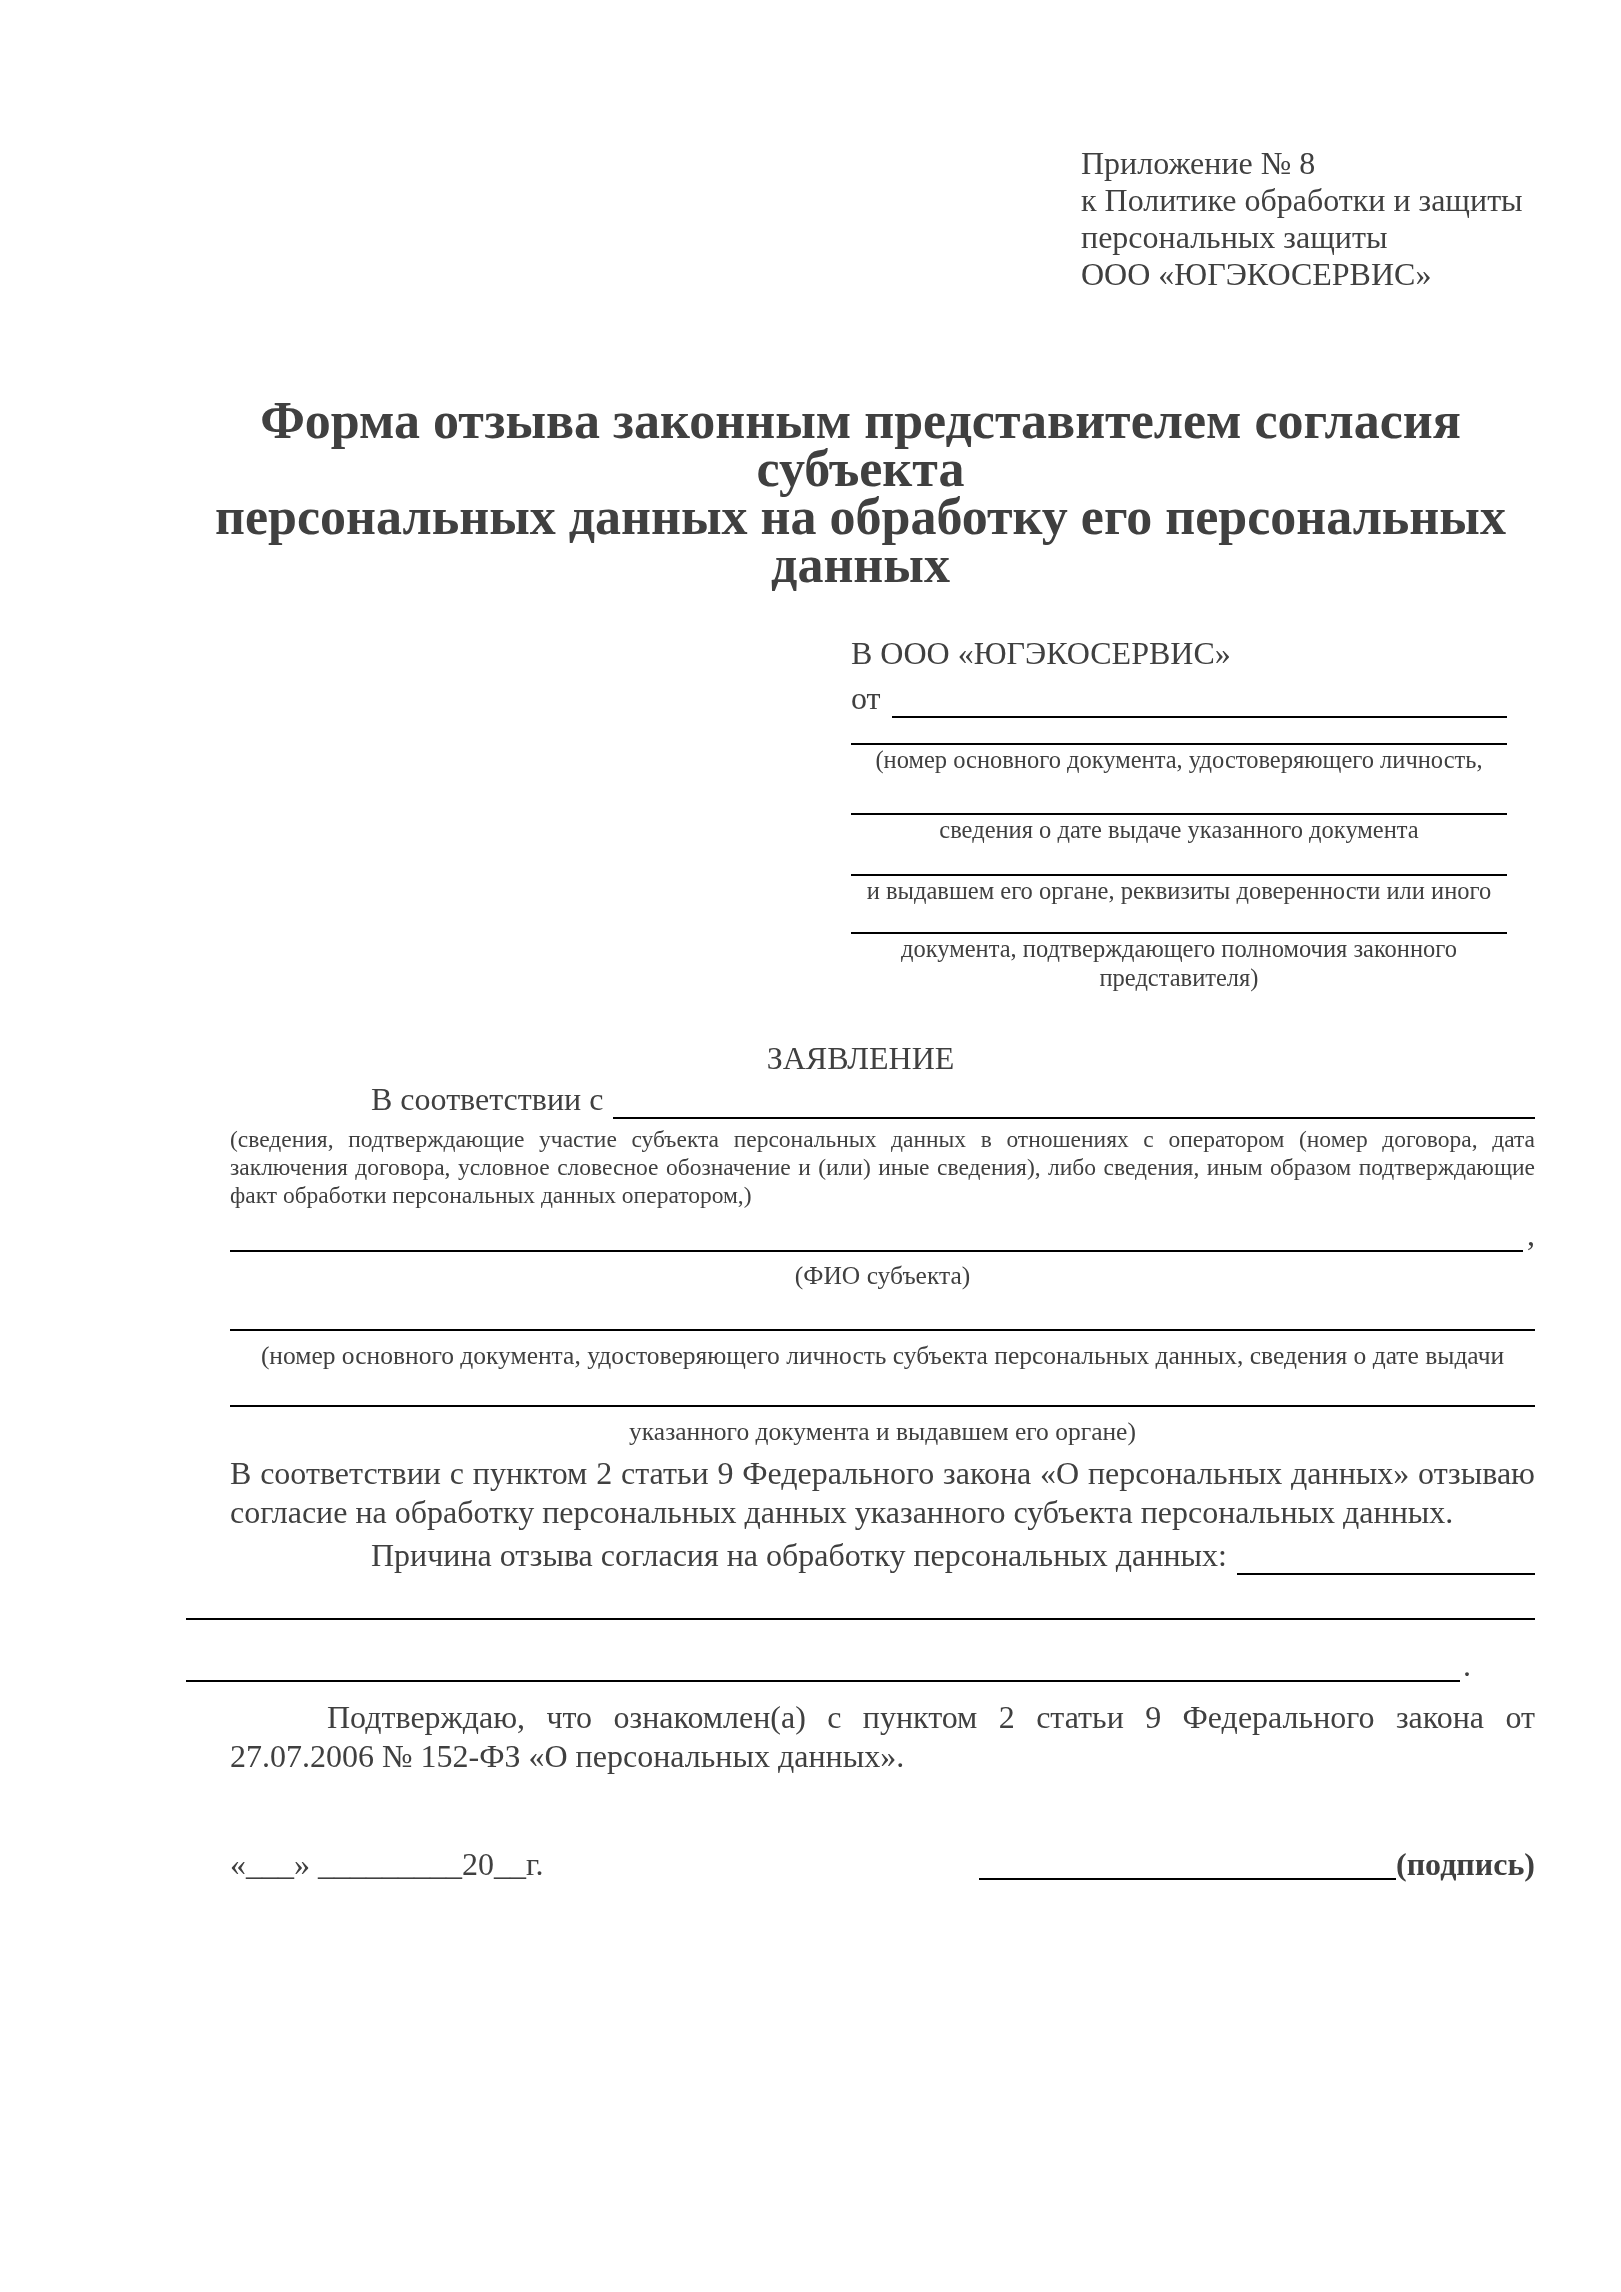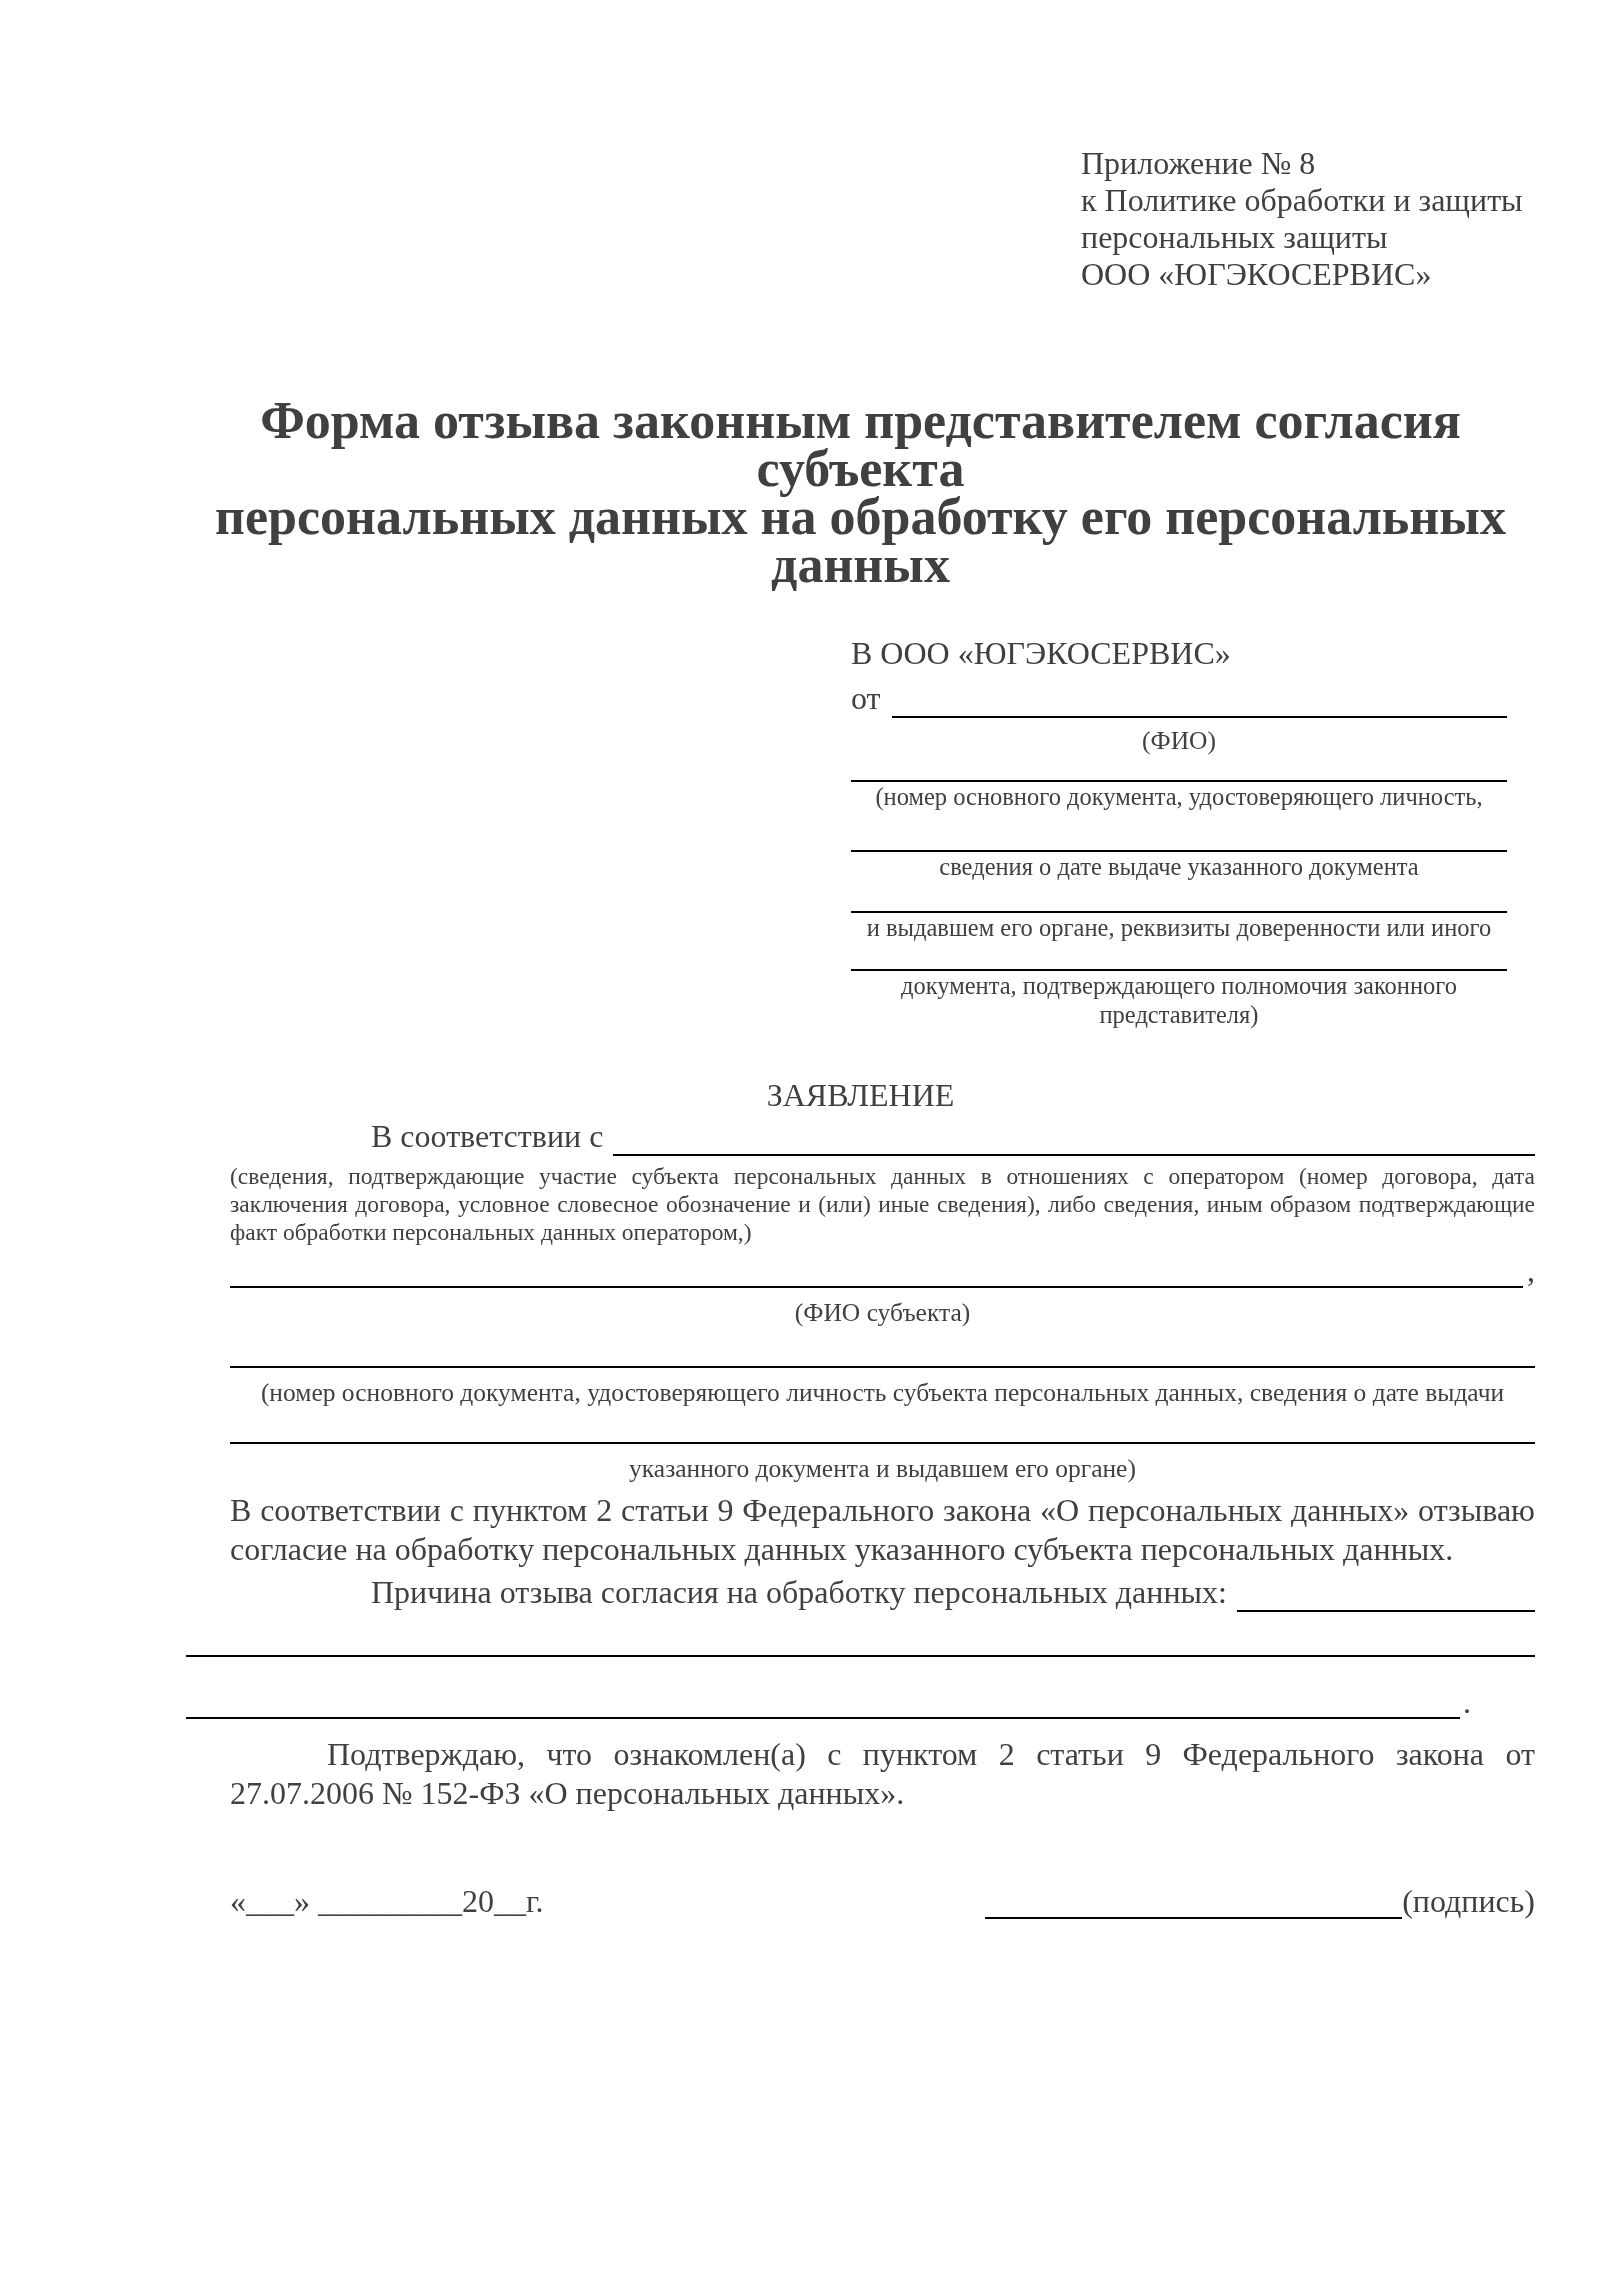--- a/index.html
+++ b/index.html
@@ -99,21 +99,21 @@
     display:inline-block;
     width:610px;height:7.8px;
     border-bottom:2.9px solid #000;
   }
   .footer-row{
     margin-top:69px;
     display:flex;justify-content:space-between;align-items:flex-end;
     font-size:32px;line-height:39px;
   }
   .footer-row .date{margin-left:44px;white-space:nowrap;}
-  .sig{display:flex;align-items:center;white-space:nowrap;}
+  .sig{display:flex;align-items:flex-start;white-space:nowrap;font-weight:bold;}
   .sig .sig-line{width:417px;border-bottom:2.9px solid #000;height:33px;}
 </style>
 </head>
 <body>
 
 <div class="page">
 
   <div class="hdr-note">
     <div>Приложение № 8</div>
     <div>к Политике обработки и защиты</div>
@@ -125,21 +125,20 @@
     <div>Форма отзыва законным представителем согласия субъекта</div>
     <div>персональных данных на обработку его персональных данных</div>
   </div>
 
   <div class="addressee">
     <div>В ООО «ЮГЭКОСЕРВИС»</div>
     <div class="from-row">
       <span class="lbl">от</span>
       <span class="grow-line"></span>
     </div>
-    <div class="cap fio-cap">(ФИО)</div>
 
     <div class="fill-line g1"></div>
     <div class="cap cap-sm">(номер основного документа, удостоверяющего личность,</div>
 
     <div class="fill-line g2"></div>
     <div class="cap cap-sm">сведения о дате выдаче указанного документа</div>
 
     <div class="fill-line g3"></div>
     <div class="cap cap-sm">и выдавшем его органе, реквизиты доверенности или иного</div>
 

